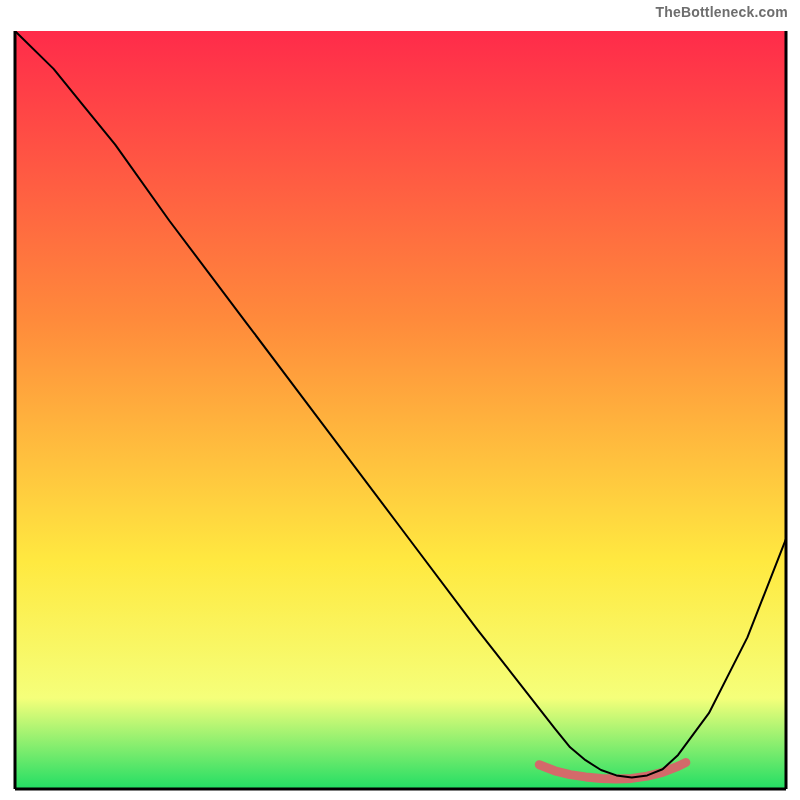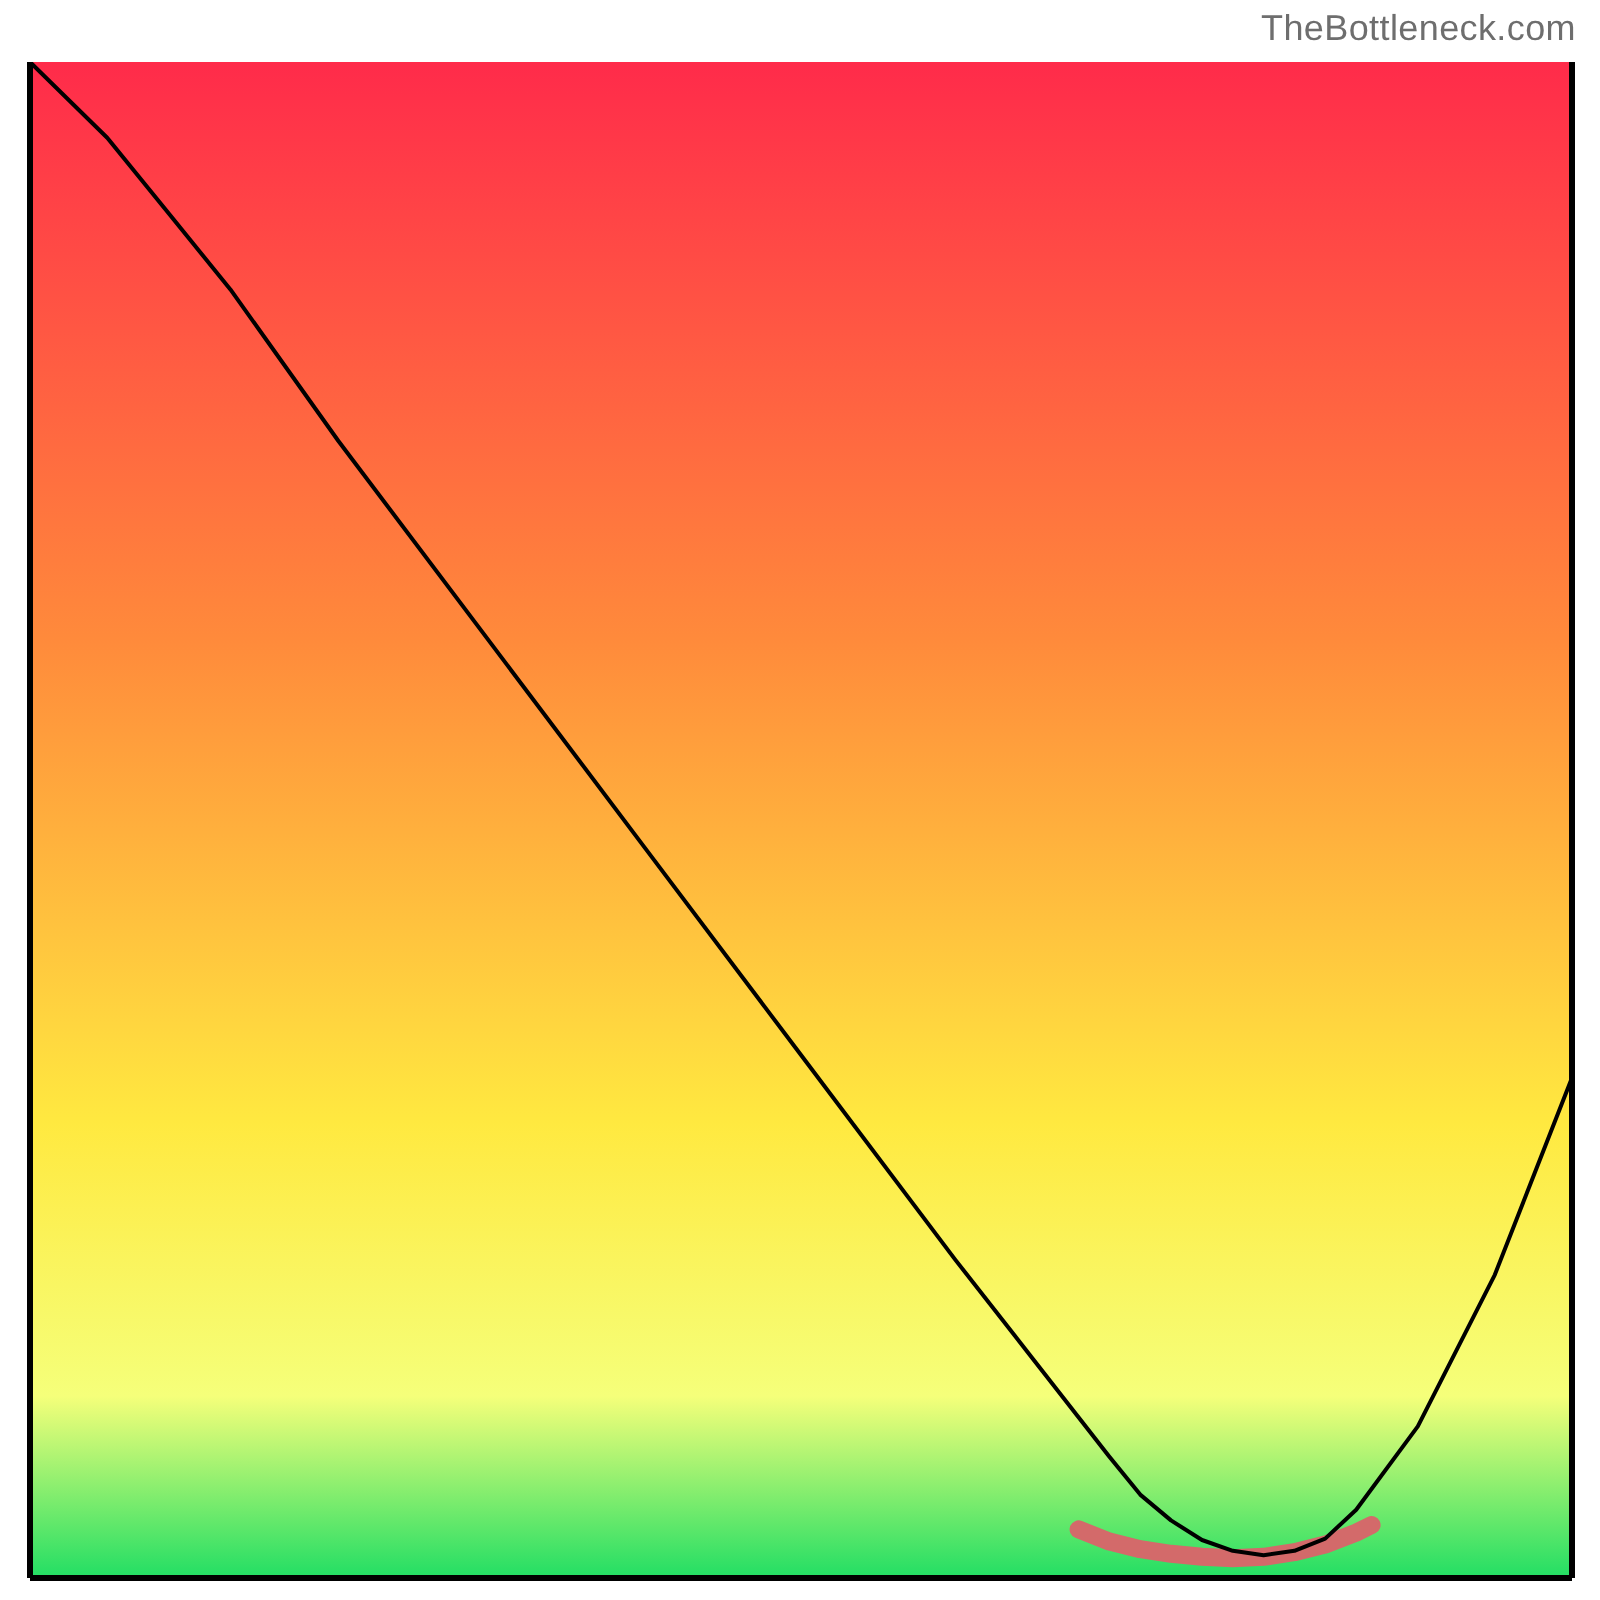--- a/index.html
+++ b/index.html
@@ -13,22 +13,22 @@
   }
   .wrap {
     position: relative;
     width: 800px;
     height: 800px;
   }
   .watermark {
     position: absolute;
     top: 4px;
     right: 12px;
-    font-size: 18px;
-    font-weight: 400;
+    font-size: 14px;
+    font-weight: 700;
     color: #6e6e6e;
     letter-spacing: 0.2px;
     user-select: none;
   }
   svg.chart {
     position: absolute;
     left: 13px;
     top: 31px;
     display: block;
   }

